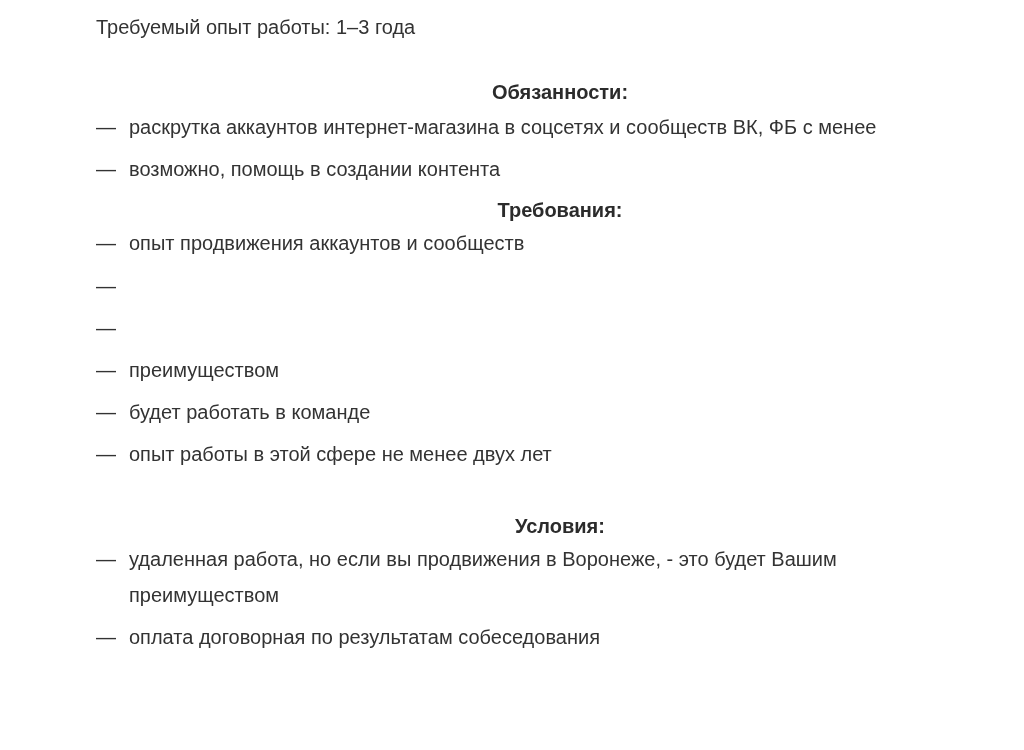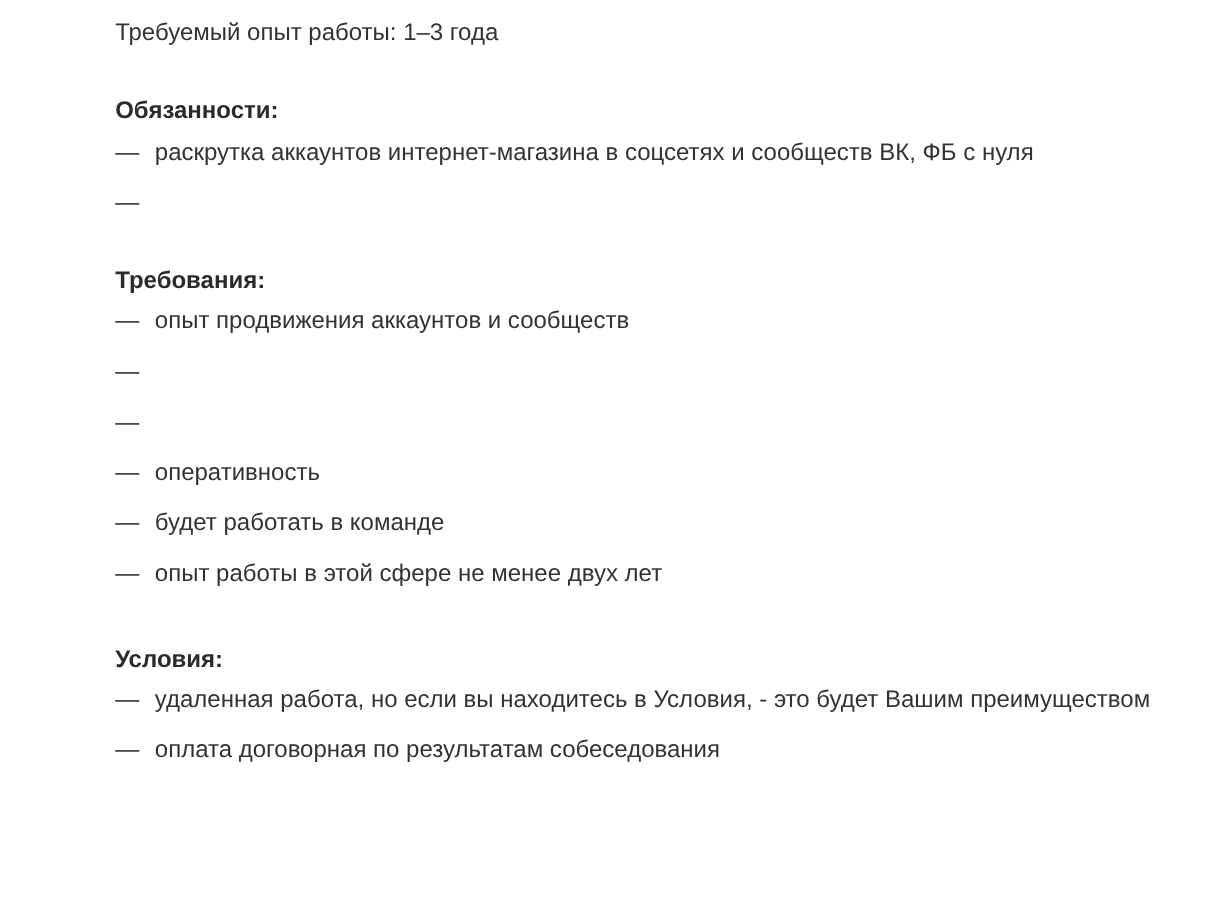--- a/index.html
+++ b/index.html
@@ -4,74 +4,75 @@
 <style>
   html, body { margin: 0; padding: 0; background: #ffffff; }
   body {
     width: 1024px; height: 750px; overflow: hidden;
     font-family: "Liberation Sans", sans-serif;
     color: #333333;
     font-size: 20px;
   }
   .page { position: relative; padding-left: 96px; padding-top: 10px; }
   .meta-line { line-height: 34px; height: 34px; }
-  .section-title { font-weight: bold; line-height: 30px; color: #2b2b2b; }
+  .section-title { font-weight: bold; line-height: 30px; color: #2b2b2b; text-align: center; }
   .section { margin-top: 0; }
   .item { display: flex; line-height: 36px; }
   .dash { width: 33px; flex: none; }
   .item-text { flex: 1; max-width: 830px; }
   .item.multi { line-height: 36px; }
 </style>
 </head>
 <body>
 
 <div class="page">
   <div class="meta-line">Требуемый опыт работы: 1–3 года</div>
 
   <div class="section" style="margin-top:33px">
     <div class="section-title">Обязанности:</div>
     <div class="item" style="margin-top:2px">
       <span class="dash">—</span>
-      <span class="item-text">раскрутка аккаунтов интернет-магазина в соцсетях и сообществ ВК, ФБ с нуля</span>
+      <span class="item-text">раскрутка аккаунтов интернет-магазина в соцсетях и сообществ ВК, ФБ с менее</span>
     </div>
     <div class="item" style="margin-top:6px">
       <span class="dash">—</span>
+      <span class="item-text">возможно, помощь в создании контента</span>
     </div>
   </div>
 
-  <div class="section" style="margin-top:32px">
+  <div class="section" style="margin-top:8px">
     <div class="section-title">Требования:</div>
     <div class="item" style="margin-top:0px">
       <span class="dash">—</span>
       <span class="item-text">опыт продвижения аккаунтов и сообществ</span>
     </div>
     <div class="item" style="margin-top:7px">
       <span class="dash">—</span>
     </div>
     <div class="item" style="margin-top:6px">
       <span class="dash">—</span>
     </div>
     <div class="item" style="margin-top:6px">
       <span class="dash">—</span>
-      <span class="item-text">оперативность</span>
+      <span class="item-text">преимуществом</span>
     </div>
     <div class="item" style="margin-top:6px">
       <span class="dash">—</span>
       <span class="item-text">будет работать в команде</span>
     </div>
     <div class="item" style="margin-top:6px">
       <span class="dash">—</span>
       <span class="item-text">опыт работы в этой сфере не менее двух лет</span>
     </div>
   </div>
 
   <div class="section" style="margin-top:39px">
     <div class="section-title">Условия:</div>
     <div class="item multi" style="margin-top:0px">
       <span class="dash">—</span>
-      <span class="item-text">удаленная работа, но если вы находитесь в Условия, - это будет Вашим преимуществом</span>
+      <span class="item-text">удаленная работа, но если вы продвижения в Воронеже, - это будет Вашим преимуществом</span>
     </div>
     <div class="item" style="margin-top:6px">
       <span class="dash">—</span>
       <span class="item-text">оплата договорная по результатам собеседования</span>
     </div>
   </div>
 </div>
 
 </body></html>

